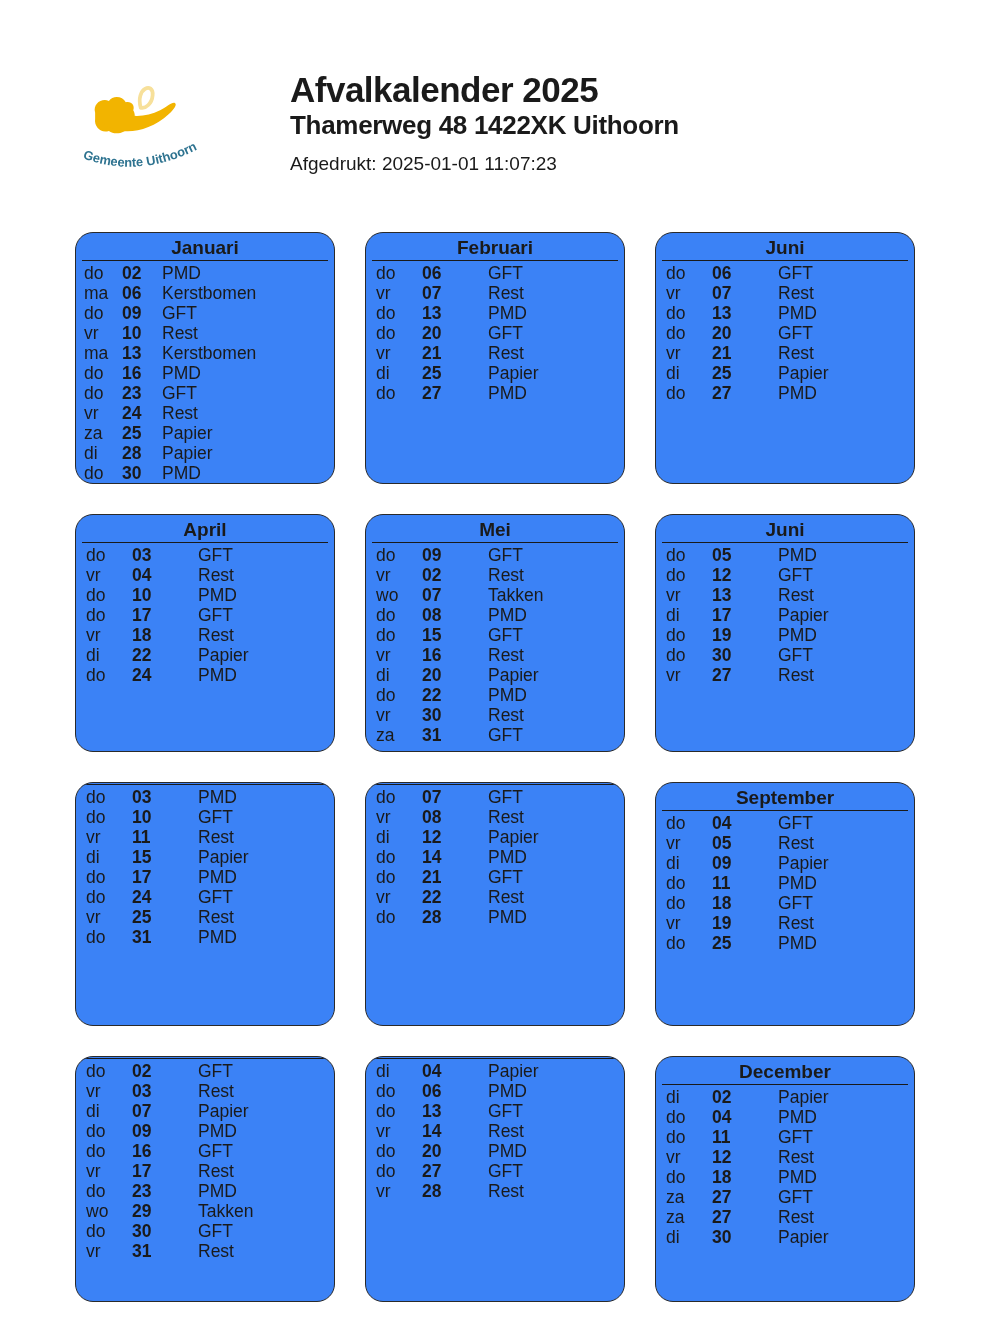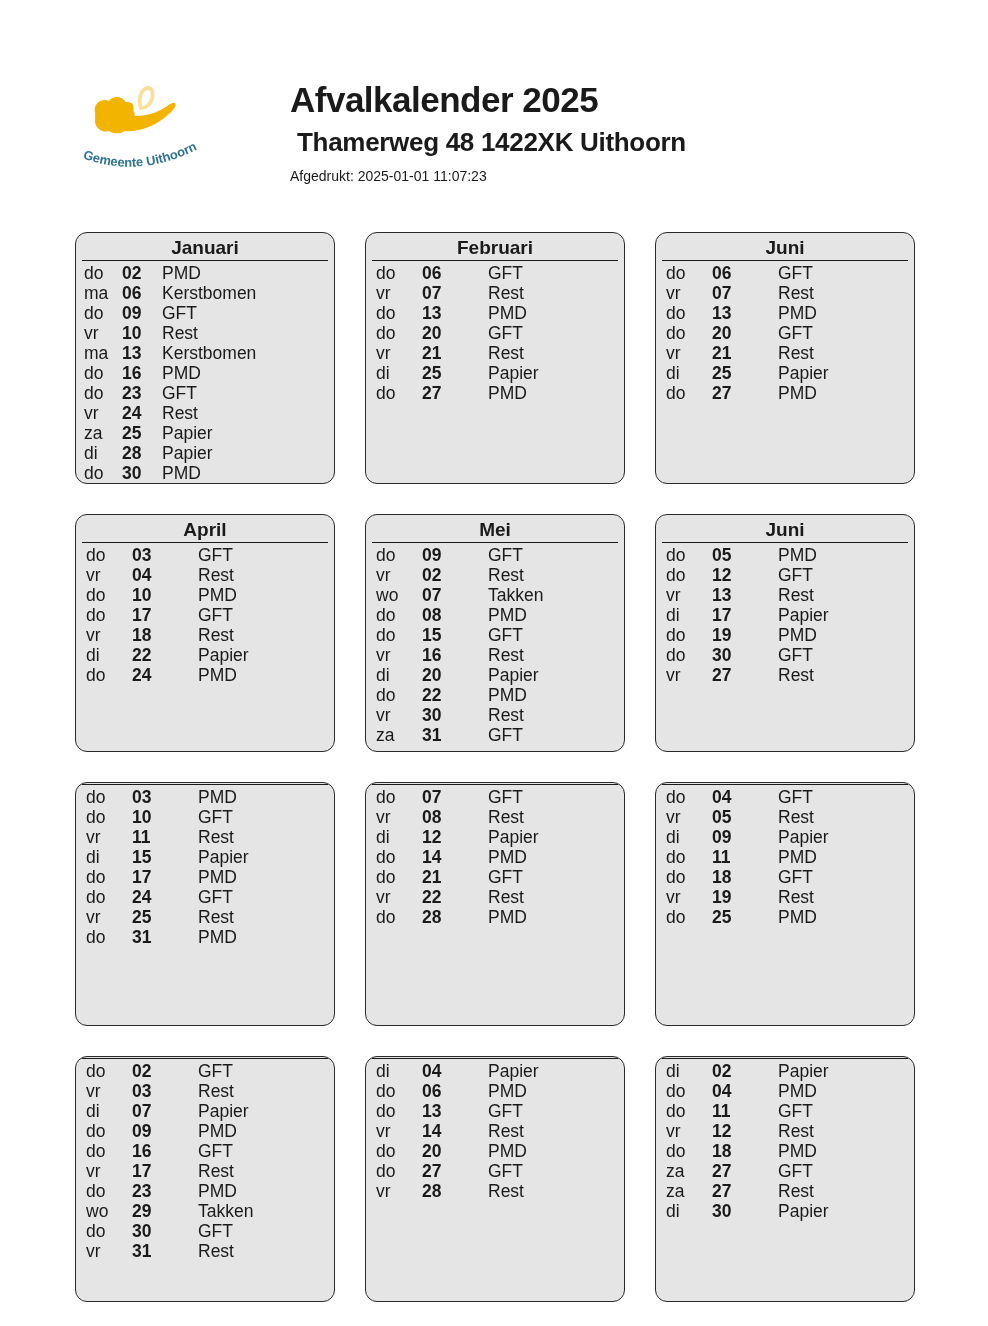--- a/index.html
+++ b/index.html
@@ -20,60 +20,60 @@
   .logo {
     position: absolute;
     left: 66px;
     top: 74px;
     width: 152px;
     height: 100px;
   }
   .title-block {
     position: absolute;
     left: 290px;
-    top: 80px;
+    top: 70px;
   }
   .page-title {
     margin: 0;
     font-size: 35px;
     line-height: 40px;
     font-weight: bold;
     letter-spacing: -0.5px;
   }
   .page-subtitle {
-    margin: 7px;
+    margin: 0;
     font-size: 26px;
     line-height: 31px;
     font-weight: bold;
     letter-spacing: -0.3px;
   }
   .page-printed {
-    margin: 1px 0 0 0;
-    font-size: 14px;
+    margin: 12px 0 0 0;
+    font-size: 19px;
     line-height: 22px;
     font-weight: normal;
   }
 
   
   .calendar-grid {
     position: absolute;
     left: 75px;
     top: 232px;
     width: 840px;
     display: grid;
     grid-template-columns: repeat(3, 260px);
     grid-template-rows: 252px 238px 244px 246px;
     column-gap: 30px;
     row-gap: 30px;
   }
   .month-card {
     box-sizing: border-box;
     border: 1.7px solid #2a2a2a;
-    border-radius: 12px;
-    background: #e5e5e5;
+    border-radius: 18px;
+    background: #3b82f6;
     overflow: hidden;
   }
   .month-title {
     margin: 3px 0 0 0;
     text-align: center;
     font-size: 19px;
     line-height: 23px;
     font-weight: bold;
   }
   .rule {
@@ -554,20 +554,21 @@
 
   <div class="entry">
     <span class="day">do</span>
     <span class="date">28</span>
     <span class="type">PMD</span>
   </div>
 </div>
   </section>
 
   <section class="month-card">
+    <h2 class="month-title">September</h2>
     <div class="rule"></div>
     <div class="entries">
   <div class="entry">
     <span class="day">do</span>
     <span class="date">04</span>
     <span class="type">GFT</span>
   </div>
 
   <div class="entry">
     <span class="day">vr</span>
@@ -713,20 +714,21 @@
 
   <div class="entry">
     <span class="day">vr</span>
     <span class="date">28</span>
     <span class="type">Rest</span>
   </div>
 </div>
   </section>
 
   <section class="month-card">
+    <h2 class="month-title">December</h2>
     <div class="rule"></div>
     <div class="entries">
   <div class="entry">
     <span class="day">di</span>
     <span class="date">02</span>
     <span class="type">Papier</span>
   </div>
 
   <div class="entry">
     <span class="day">do</span>

